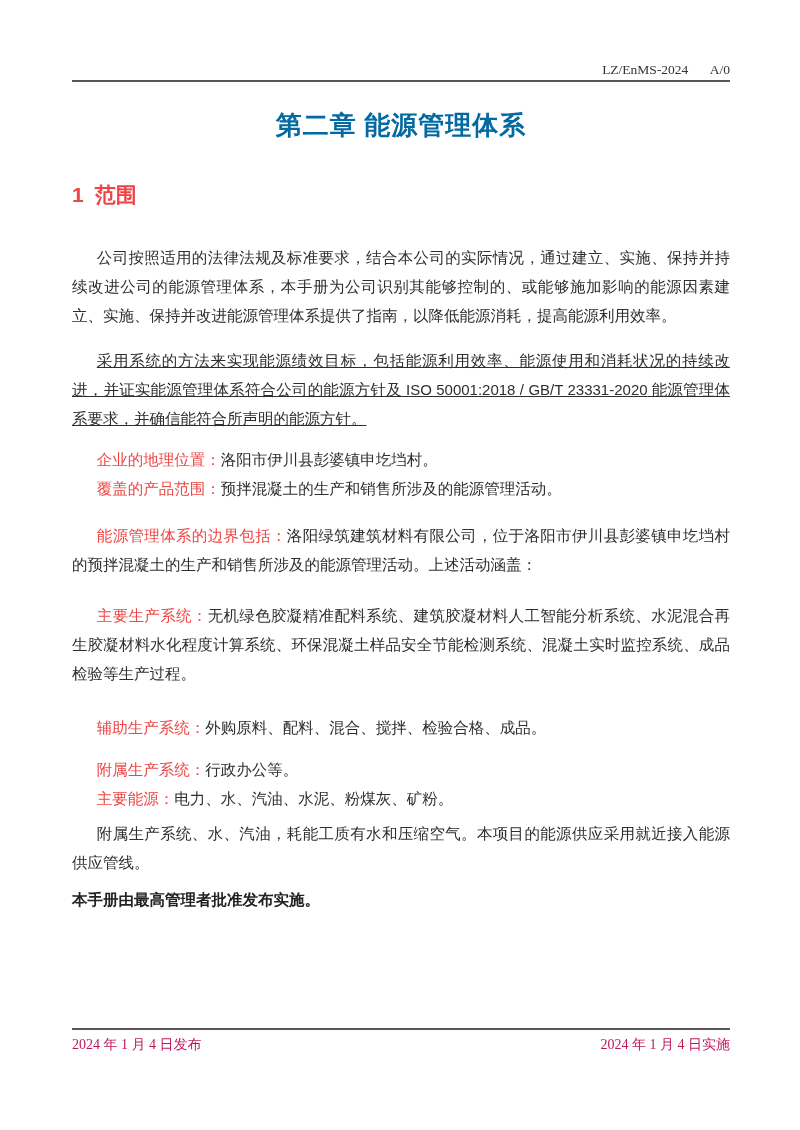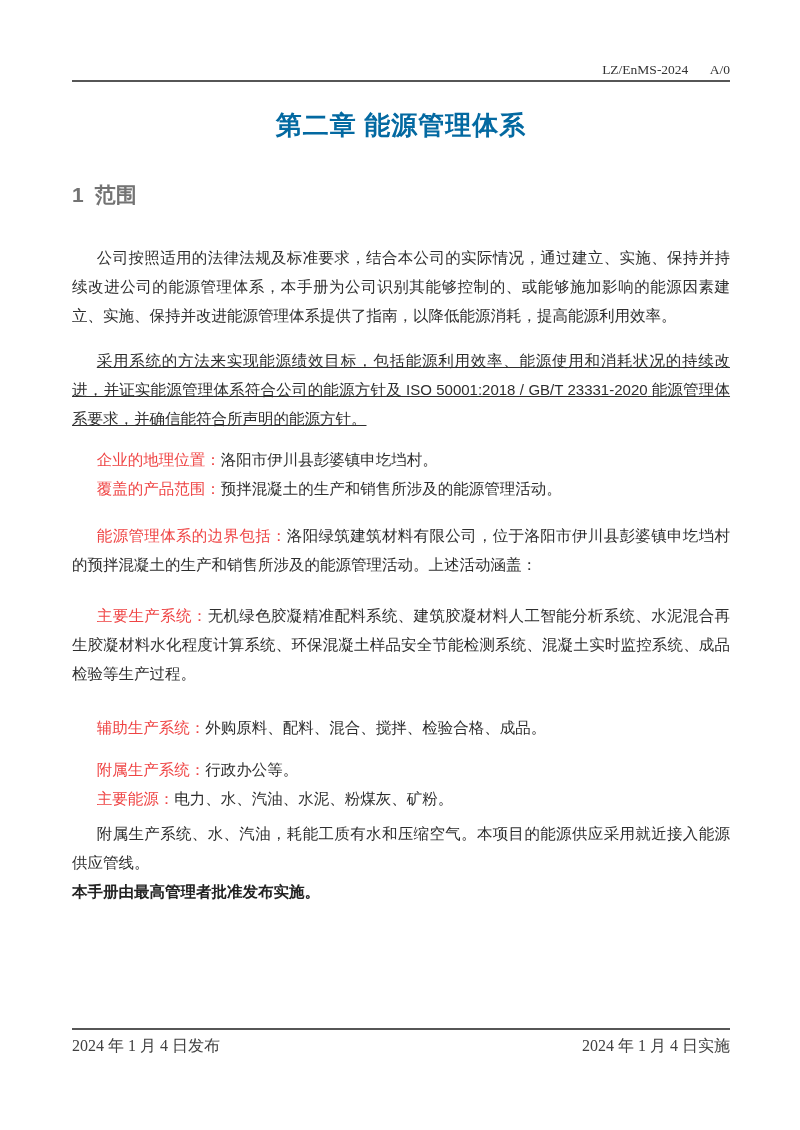--- a/index.html
+++ b/index.html
@@ -33,21 +33,21 @@
     font-size: 26px;
     font-weight: bold;
     letter-spacing: 1px;
     color: #0369a1;
   }
   .section-heading {
     margin: 38px 0 0 0;
     font-size: 21px;
     font-weight: bold;
     font-family: "Liberation Sans", "DejaVu Sans", sans-serif;
-    color: #737373;
+    color: #ef4444;
   }
   .section-number { margin-right: 11px; }
   .para {
     margin: 0;
     font-size: 15.5px;
     line-height: 29px;
     text-align: justify;
     color: #2e2e2e;
   }
   .indent { text-indent: 1.6em; }
@@ -55,21 +55,21 @@
   .p-scope-2 { margin-top: 16px; text-decoration: underline; }
   .item-location { margin-top: 12px; }
   .item-product { margin-top: 0; }
   .item-boundary { margin-top: 18px; }
   .item-main-prod { margin-top: 22px; }
   .item-aux-prod { margin-top: 25px; }
   .item-affil-prod { margin-top: 13px; }
   .item-energy { }
   .p-energy-note { margin-top: 6px; }
   .p-approval {
-    margin-top: 0;
+    margin-top: 8px;
     font-weight: bold;
     font-family: "Liberation Sans", "DejaVu Sans", sans-serif;
     text-indent: 0;
     color: #222222;
   }
   .label {
     font-weight: normal;
     font-family: "Liberation Sans", "DejaVu Sans", sans-serif;
     color: #ef4444;
   }
@@ -79,22 +79,22 @@
   }
   .doc-footer {
     position: absolute;
     left: 72px;
     right: 70px;
     top: 1028px;
     border-top: 2px solid #565656;
     padding-top: 6px;
     display: flex;
     justify-content: space-between;
-    font-size: 16px;
-    color: #404040;
+    font-size: 14px;
+    color: #be185d;
   }
 </style>
 </head>
 <body>
 
 <div class="page">
   <div class="content">
 
     <header class="doc-header">
       <span class="doc-code">LZ/EnMS-2024</span>

